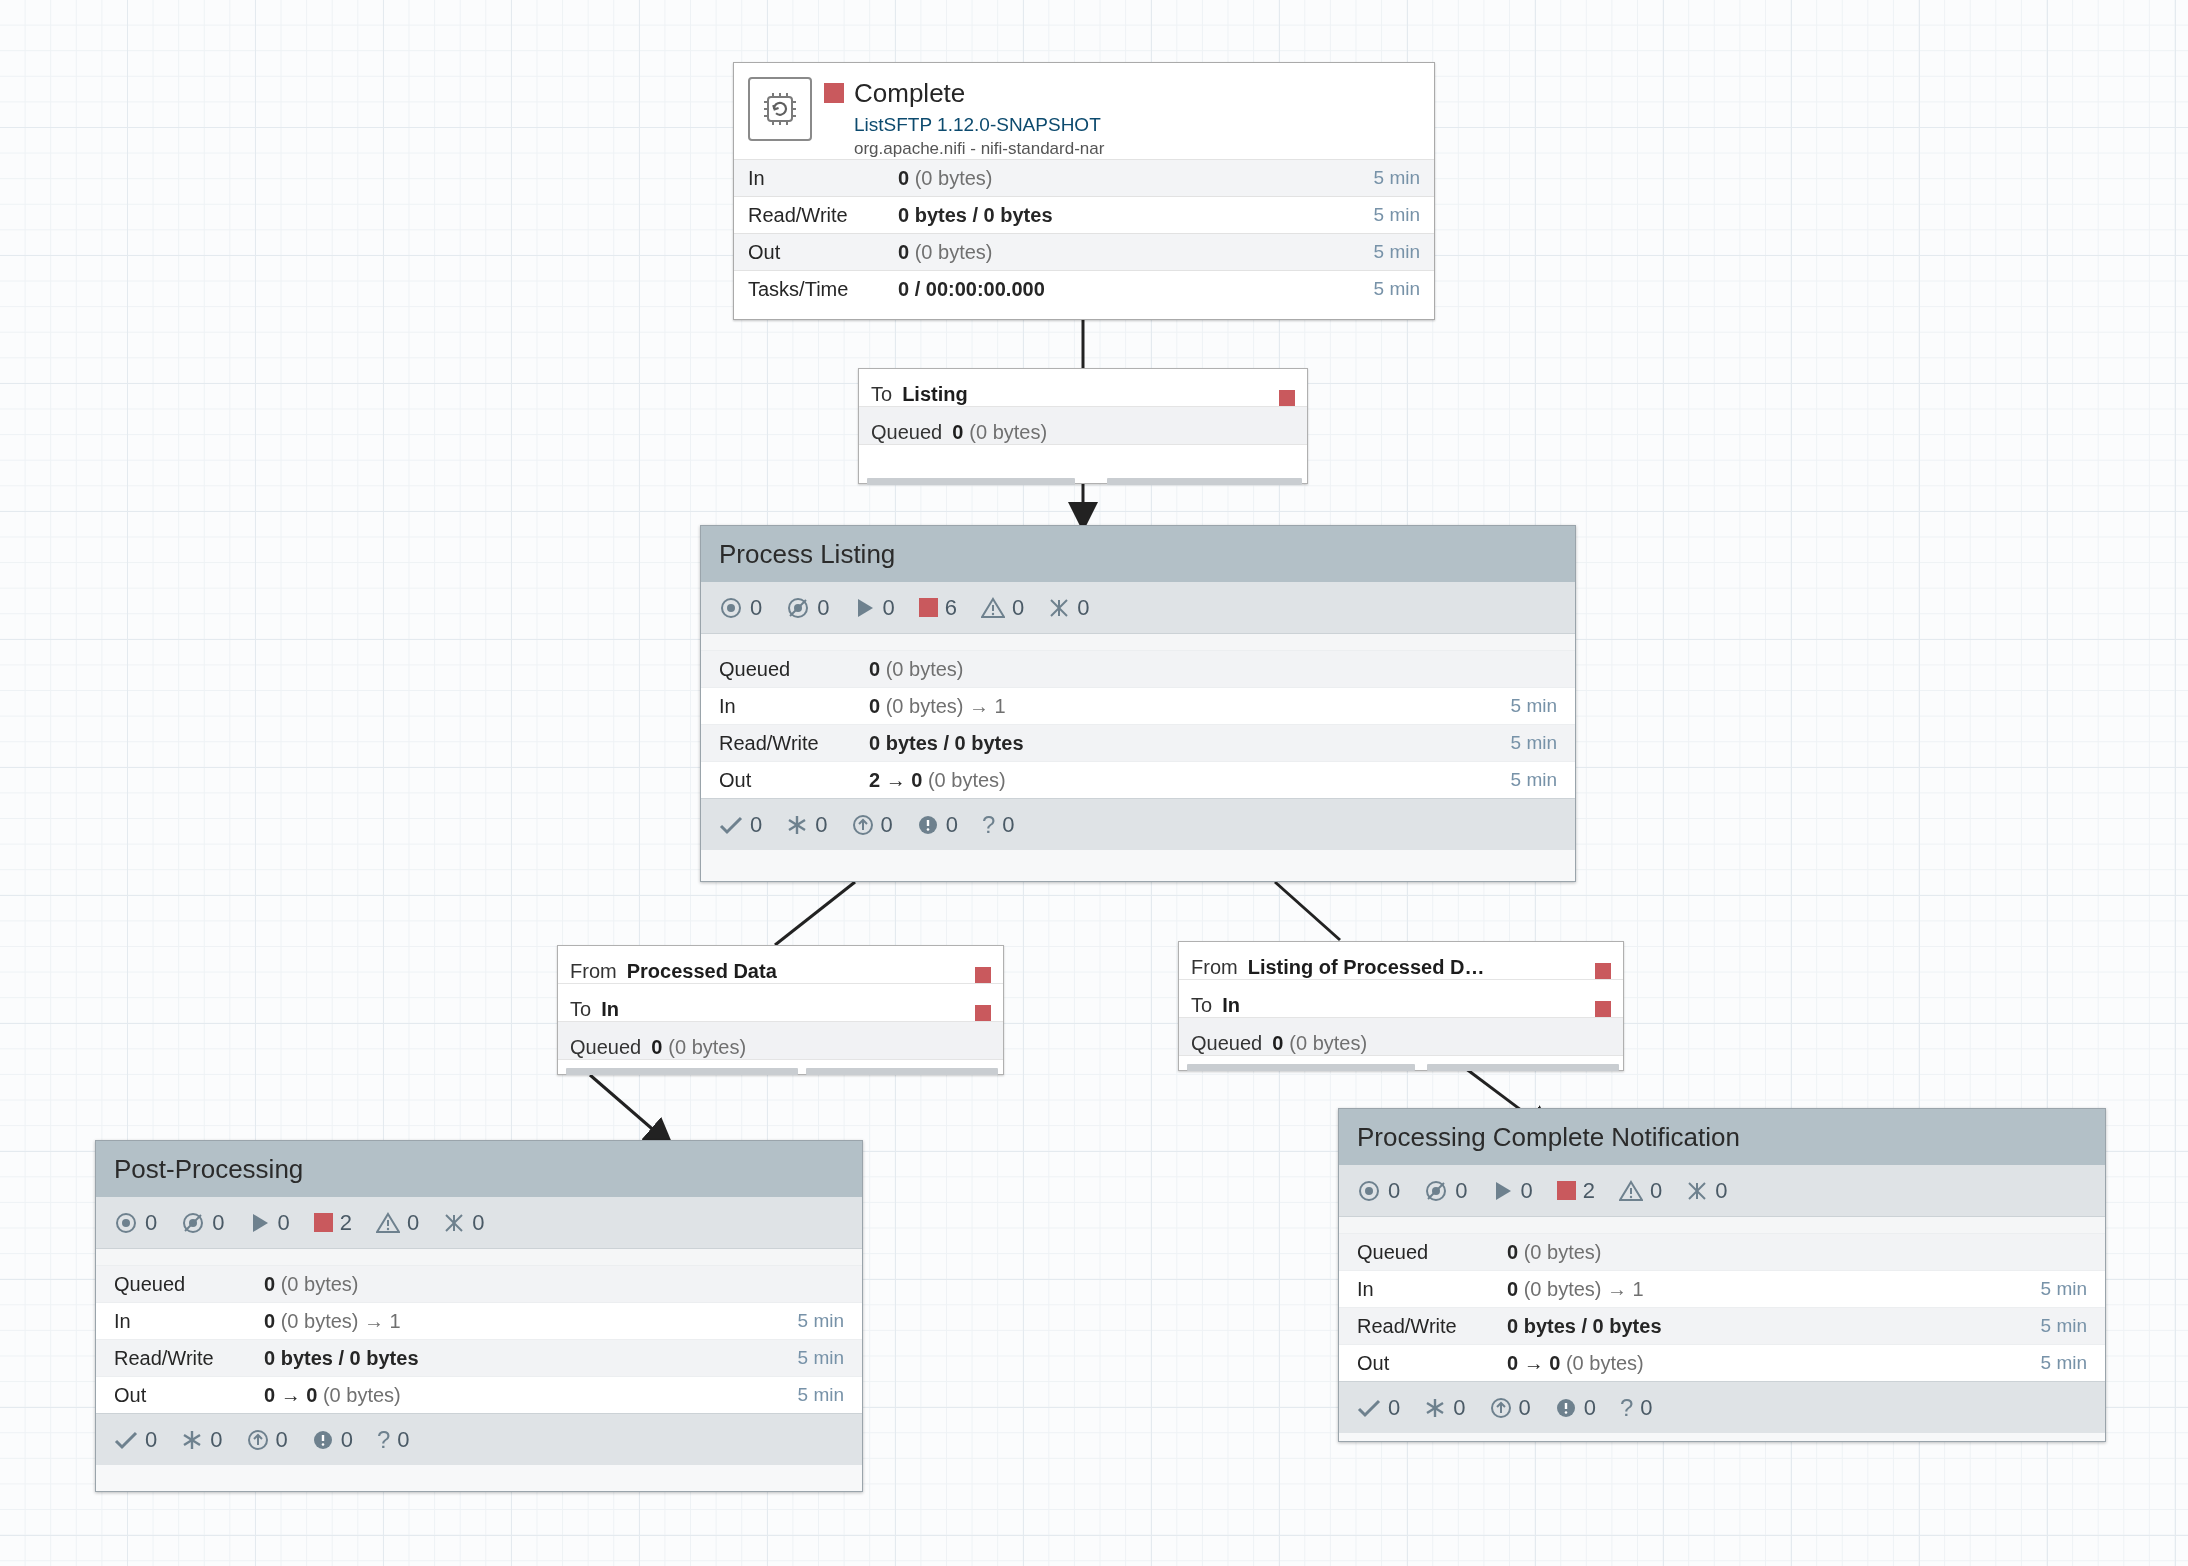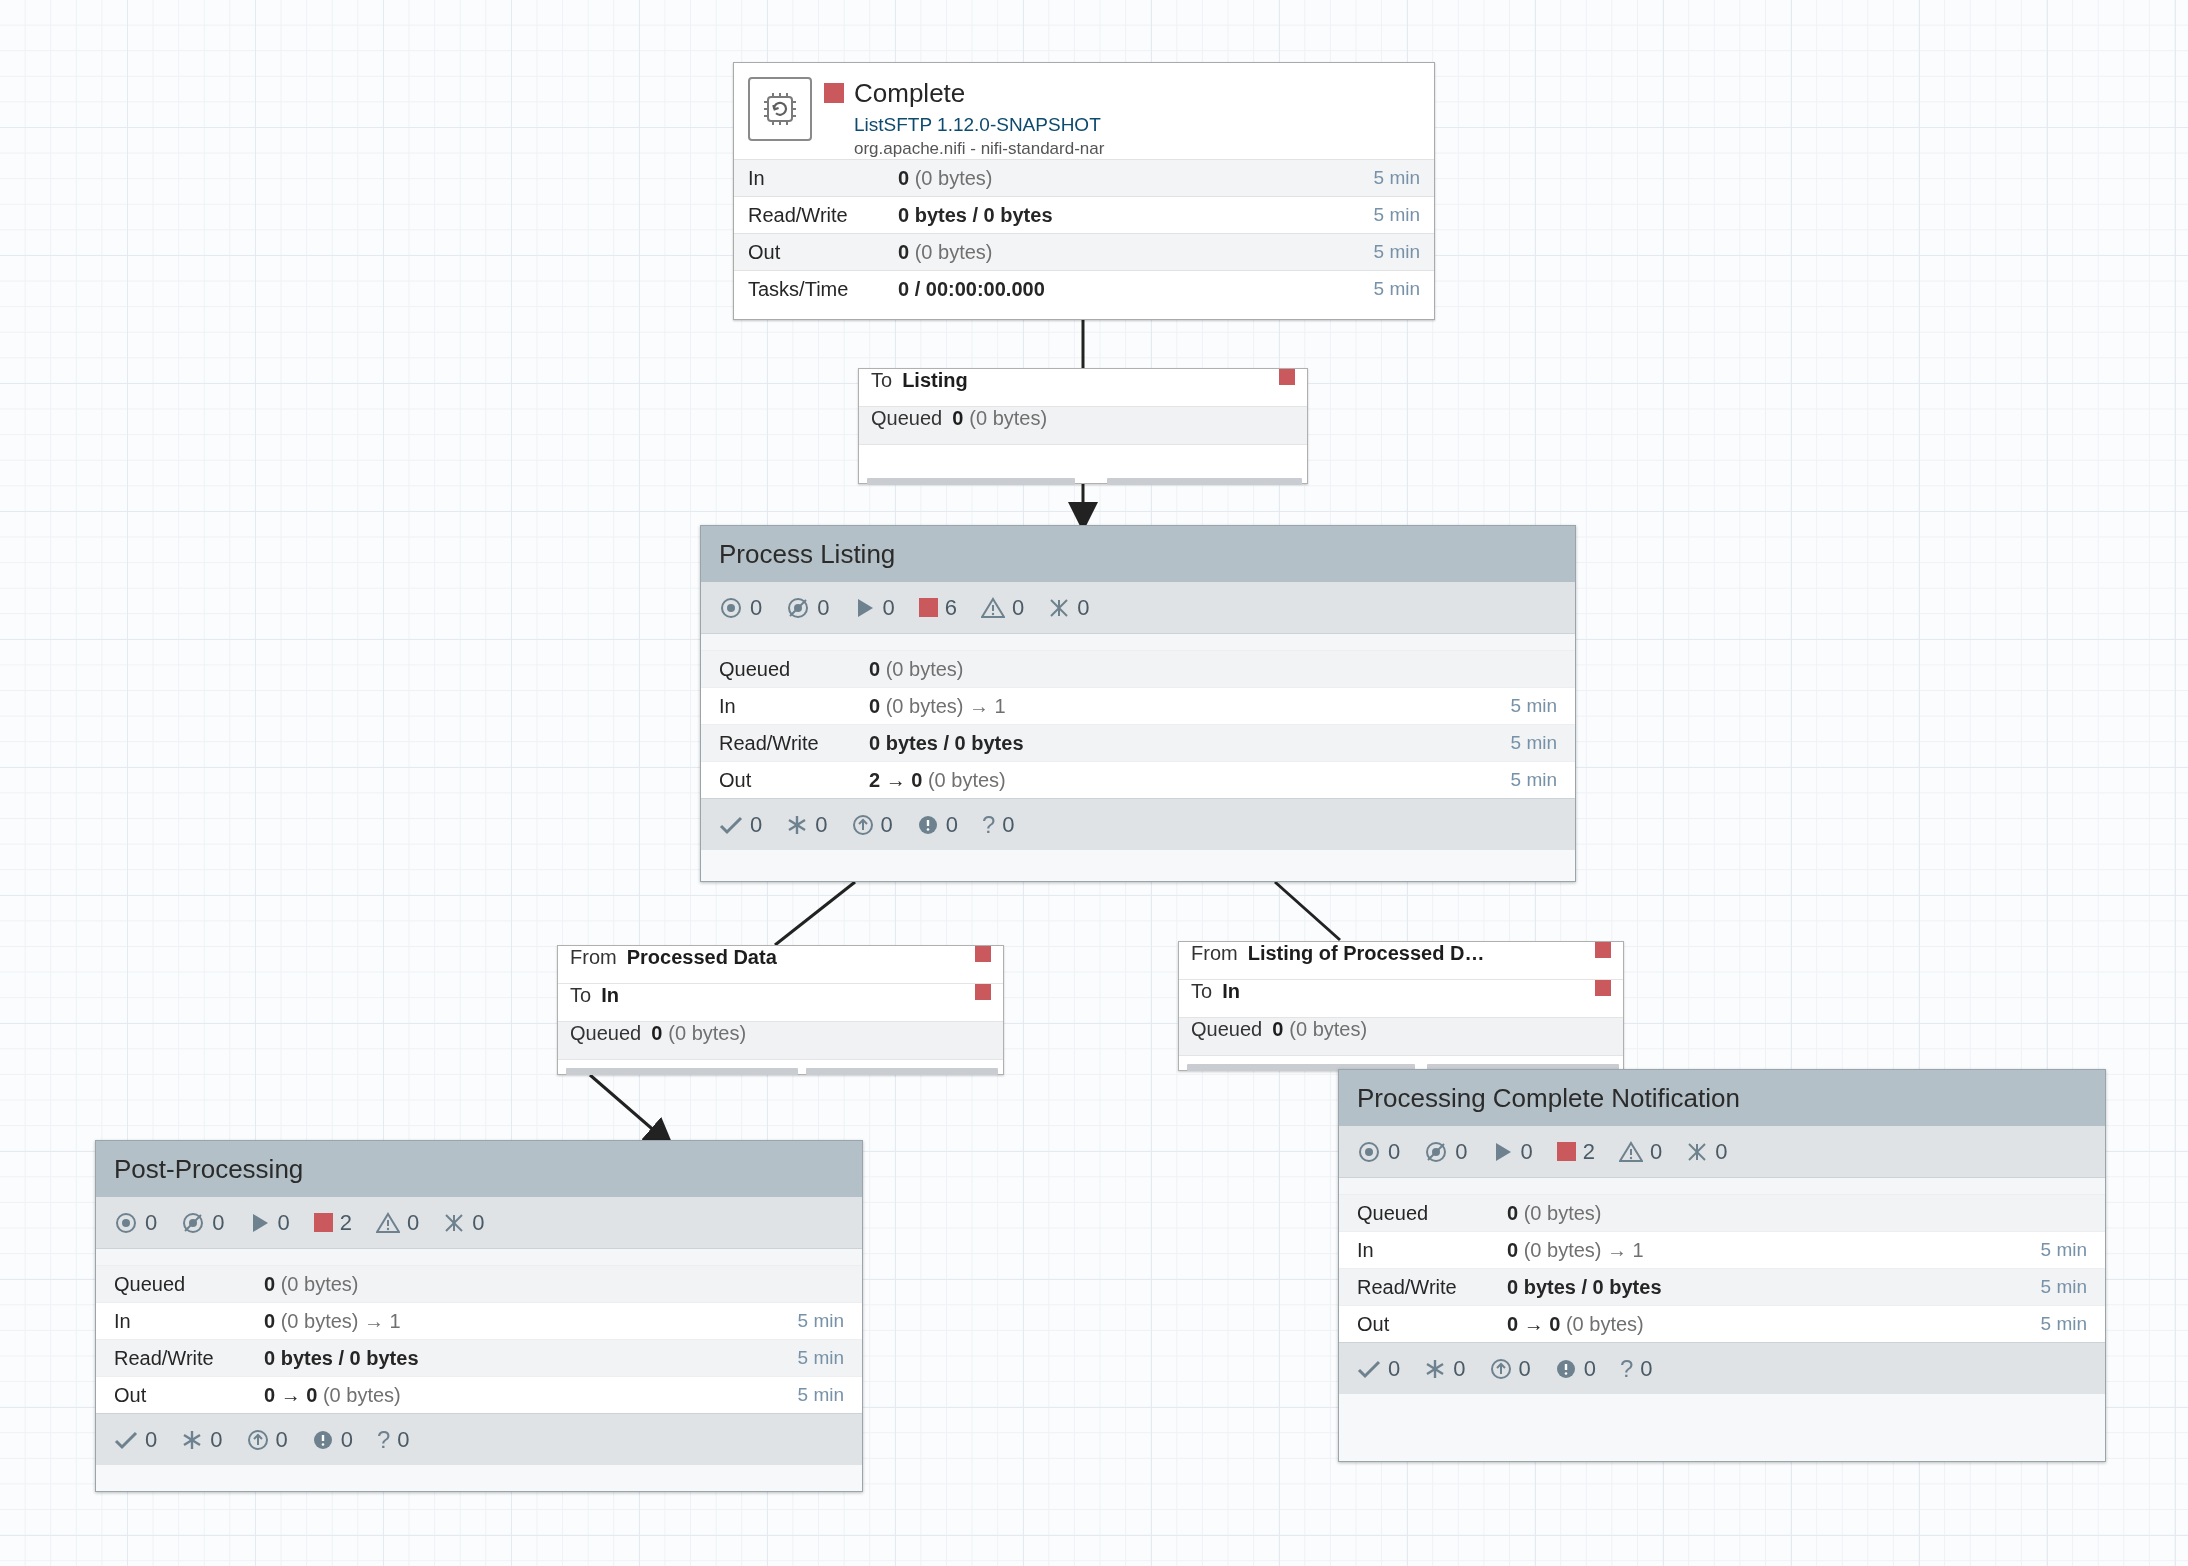--- a/index.html
+++ b/index.html
@@ -110,21 +110,21 @@
     position: absolute;
     background: #ffffff;
     border: 1px solid #b0b0b0;
     box-shadow: 0 1px 2px rgba(0,0,0,0.2);
     box-sizing: border-box;
     font-size: 20px;
     color: #262626;
   }
   .conn-row {
     display: flex;
-    align-items: flex-start;
+    align-items: flex-end;
     height: 38px;
     padding: 0 12px;
     box-sizing: border-box;
     border-bottom: 1px solid #e4e4e4;
   }
   .conn-row:last-child { border-bottom: none; }
   .conn-key { color: #333; margin-right: 10px; }
   .conn-val { font-weight: 700; color: #1d1d1d; }
   .conn-flag {
     margin-left: auto;
@@ -593,21 +593,21 @@
         </span>
         <span>0</span>
       </span>
       <span class="cnt">
         <span class="ic" style="font-size:24px;color:#6e818e;">?</span>
         <span>0</span>
       </span>
     </div>
   </div>
 
-  <div class="group" style="left:1338px; top:1069px; width:768px; height:393px;">
+  <div class="group" style="left:1338px; top:1108px; width:768px; height:334px;">
     <div class="group-header">Processing Complete Notification</div>
     <div class="group-counts">
       <span class="cnt">
         <span class="ic">
           <svg width="24" height="24" viewBox="0 0 24 24">
               <circle cx="12" cy="12" r="9" fill="none" stroke="#6e818e" stroke-width="2"></circle>
               <circle cx="12" cy="12" r="4" fill="#6e818e"></circle>
             </svg>
         </span>
         <span>0</span>

